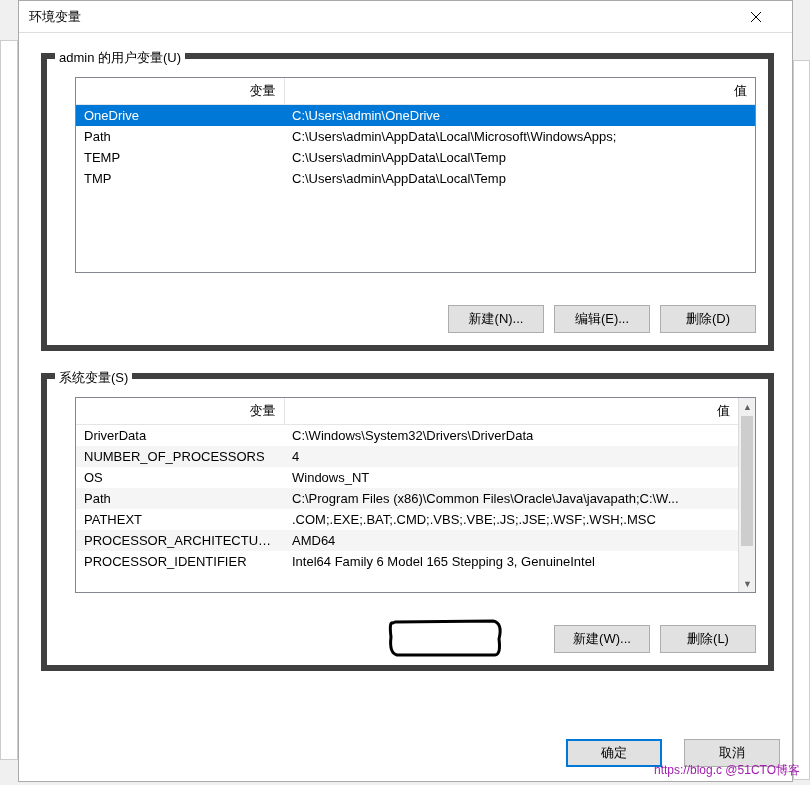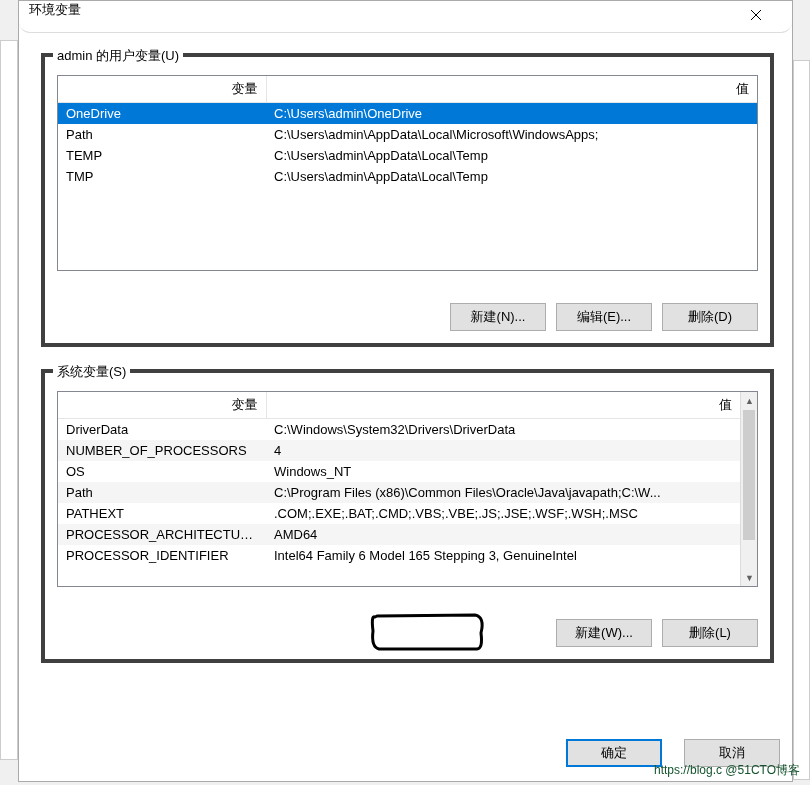--- a/index.html
+++ b/index.html
@@ -19,42 +19,42 @@
       width: 775px;
       height: 782px;
       background: #ffffff;
       border: 1px solid #aaaaaa;
       display: flex;
       flex-direction: column;
     }
     .titlebar {
       height: 32px;
       display: flex;
+      align-items: center;
       justify-content: space-between;
       padding: 0 16px 0 10px;
       border-bottom: 1px solid #dddddd;
-      border-radius: 11px;
     }
     .titlebar-title { font-size: 13px; color: #000; }
     .close-btn {
       width: 40px; height: 28px;
       display: flex; align-items: center; justify-content: center;
       cursor: pointer;
     }
     .close-btn svg { width: 12px; height: 12px; }
     .content {
       flex: 1;
       padding: 20px 18px 12px 22px;
       display: flex;
       flex-direction: column;
     }
     .group {
       position: relative;
-      border: 4px solid #404040;
-      padding: 18px 12px 12px 12px;
+      border: 6px solid #404040;
+      padding: 18px 12px 12px 28px;
       margin-bottom: 22px;
     }
     .group-label {
       position: absolute;
       top: -10px;
       left: 8px;
       background: #ffffff;
       padding: 0 4px;
       font-size: 13px;
       color: #000;
@@ -149,21 +149,21 @@
       position: absolute;
       background: #ffffff;
       border: 1px solid #cccccc;
       color: #999;
       font-size: 12px;
     }
     .watermark {
       position: absolute;
       bottom: 6px;
       right: 10px;
-      color: #14532d;
+      color: #a21caf;
       font-size: 12px;
     }
   </style>
 </head>
 <body>
 
 <div class="bg-fragment" style="left:0;top:40px;width:18px;height:720px;"></div>
 <div class="bg-fragment" style="left:793px;top:60px;width:17px;height:720px;"></div>
 
 <div class="window">

